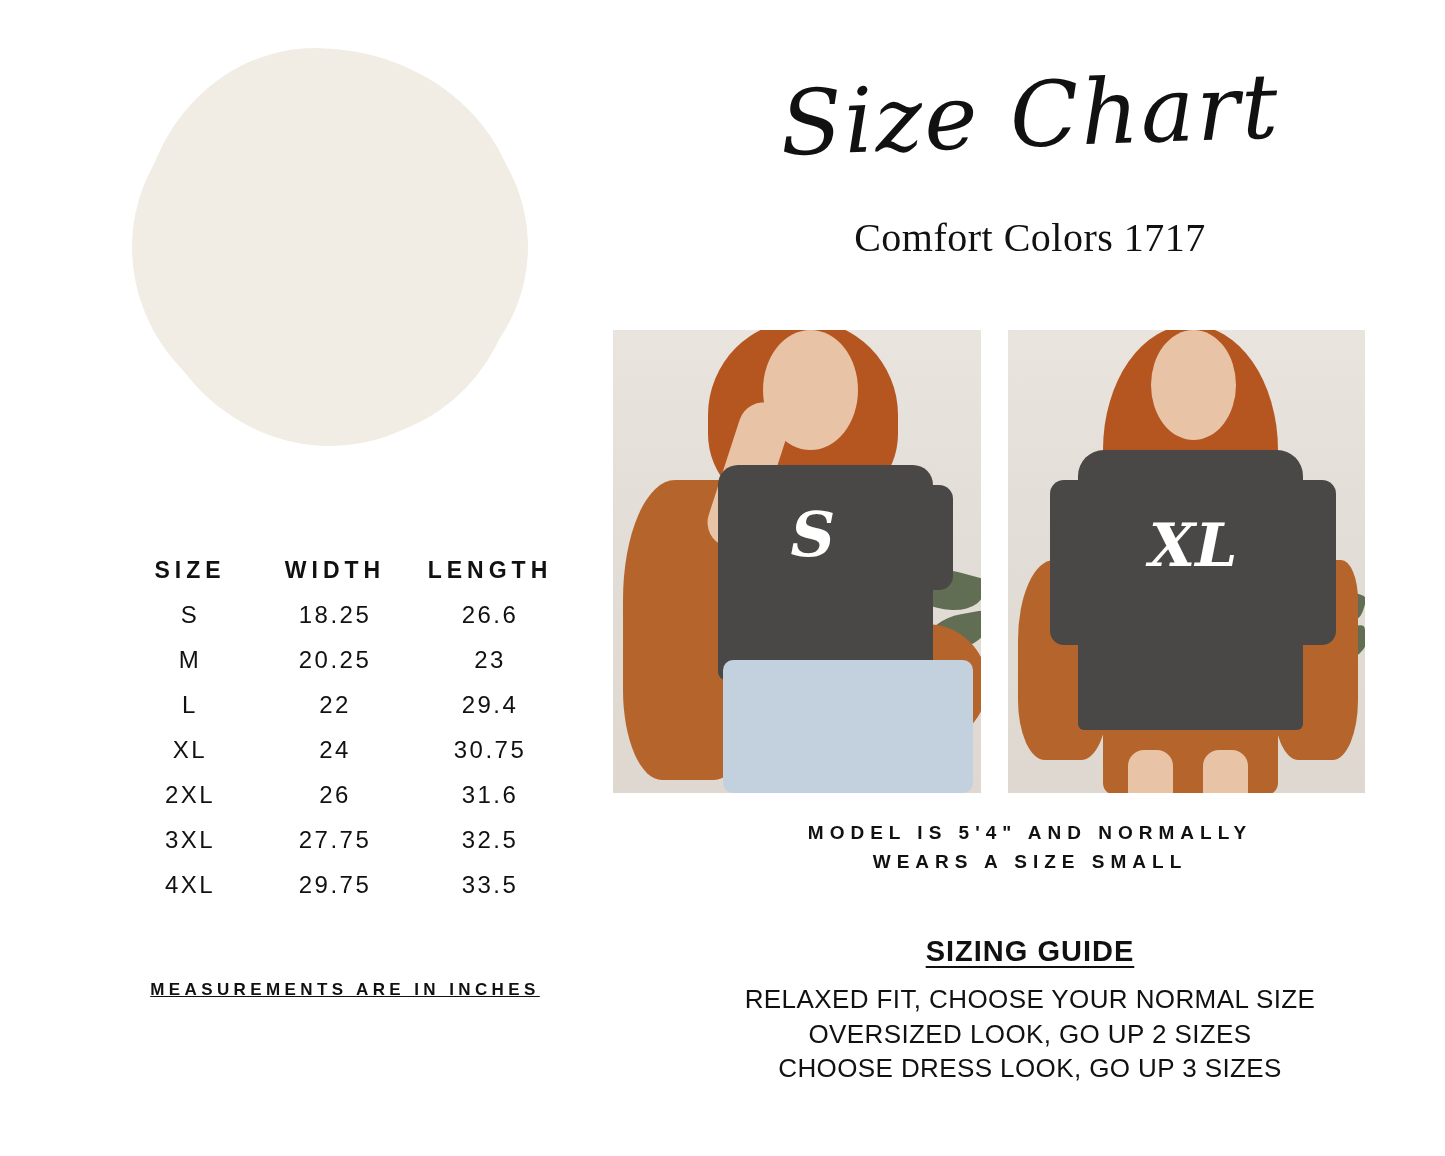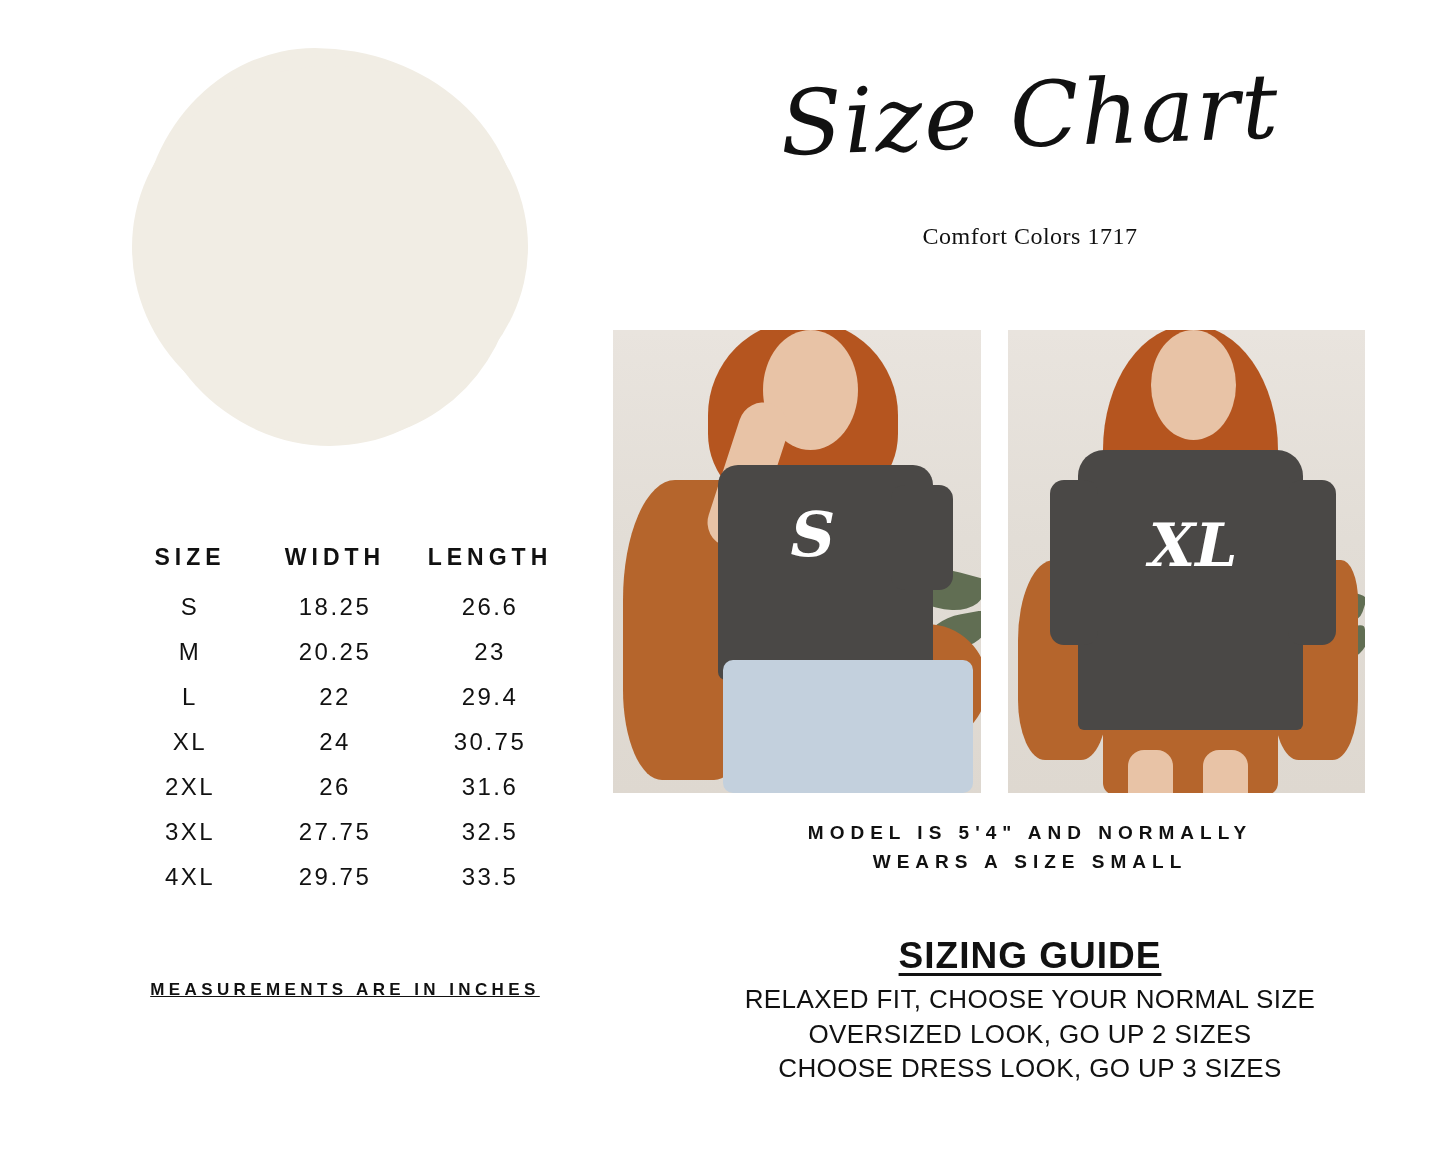--- a/index.html
+++ b/index.html
@@ -58,21 +58,21 @@
 
   
   .size-table {
     position: absolute;
     left: 120px;
     top: 530px;
     width: 460px;
   }
   .st-row {
     display: flex;
-    align-items: center;
+    align-items: flex-end;
     height: 45px;
   }
   .st-head {
     height: 54px;
   }
   .st-head .st-cell {
     font-weight: 700;
     font-size: 23px;
     letter-spacing: 5px;
   }
@@ -118,25 +118,25 @@
     font-style: italic;
     font-size: 90px;
     line-height: 1;
     color: #111;
     letter-spacing: 2px;
     transform: rotate(-2deg);
   }
   .title-sub {
     position: absolute;
     left: 160px;
-    top: 223px;
+    top: 214px;
     width: 520px;
     text-align: center;
     font-family: "Liberation Serif", serif;
-    font-size: 24px;
+    font-size: 40px;
     letter-spacing: 0.5px;
     color: #111;
   }
 
   
   .photos {
     position: absolute;
     left: 0;
     top: 330px;
     width: 835px;
@@ -211,21 +211,21 @@
     line-height: 1.55;
     color: #111;
   }
 
   .guide-title {
     position: absolute;
     left: 40px;
     top: 935px;
     width: 760px;
     text-align: center;
-    font-size: 37px;
+    font-size: 29px;
     font-weight: 700;
     letter-spacing: 1px;
     text-decoration: underline;
     text-underline-offset: 5px;
   }
   .guide-lines {
     position: absolute;
     left: 20px;
     top: 982px;
     width: 800px;

